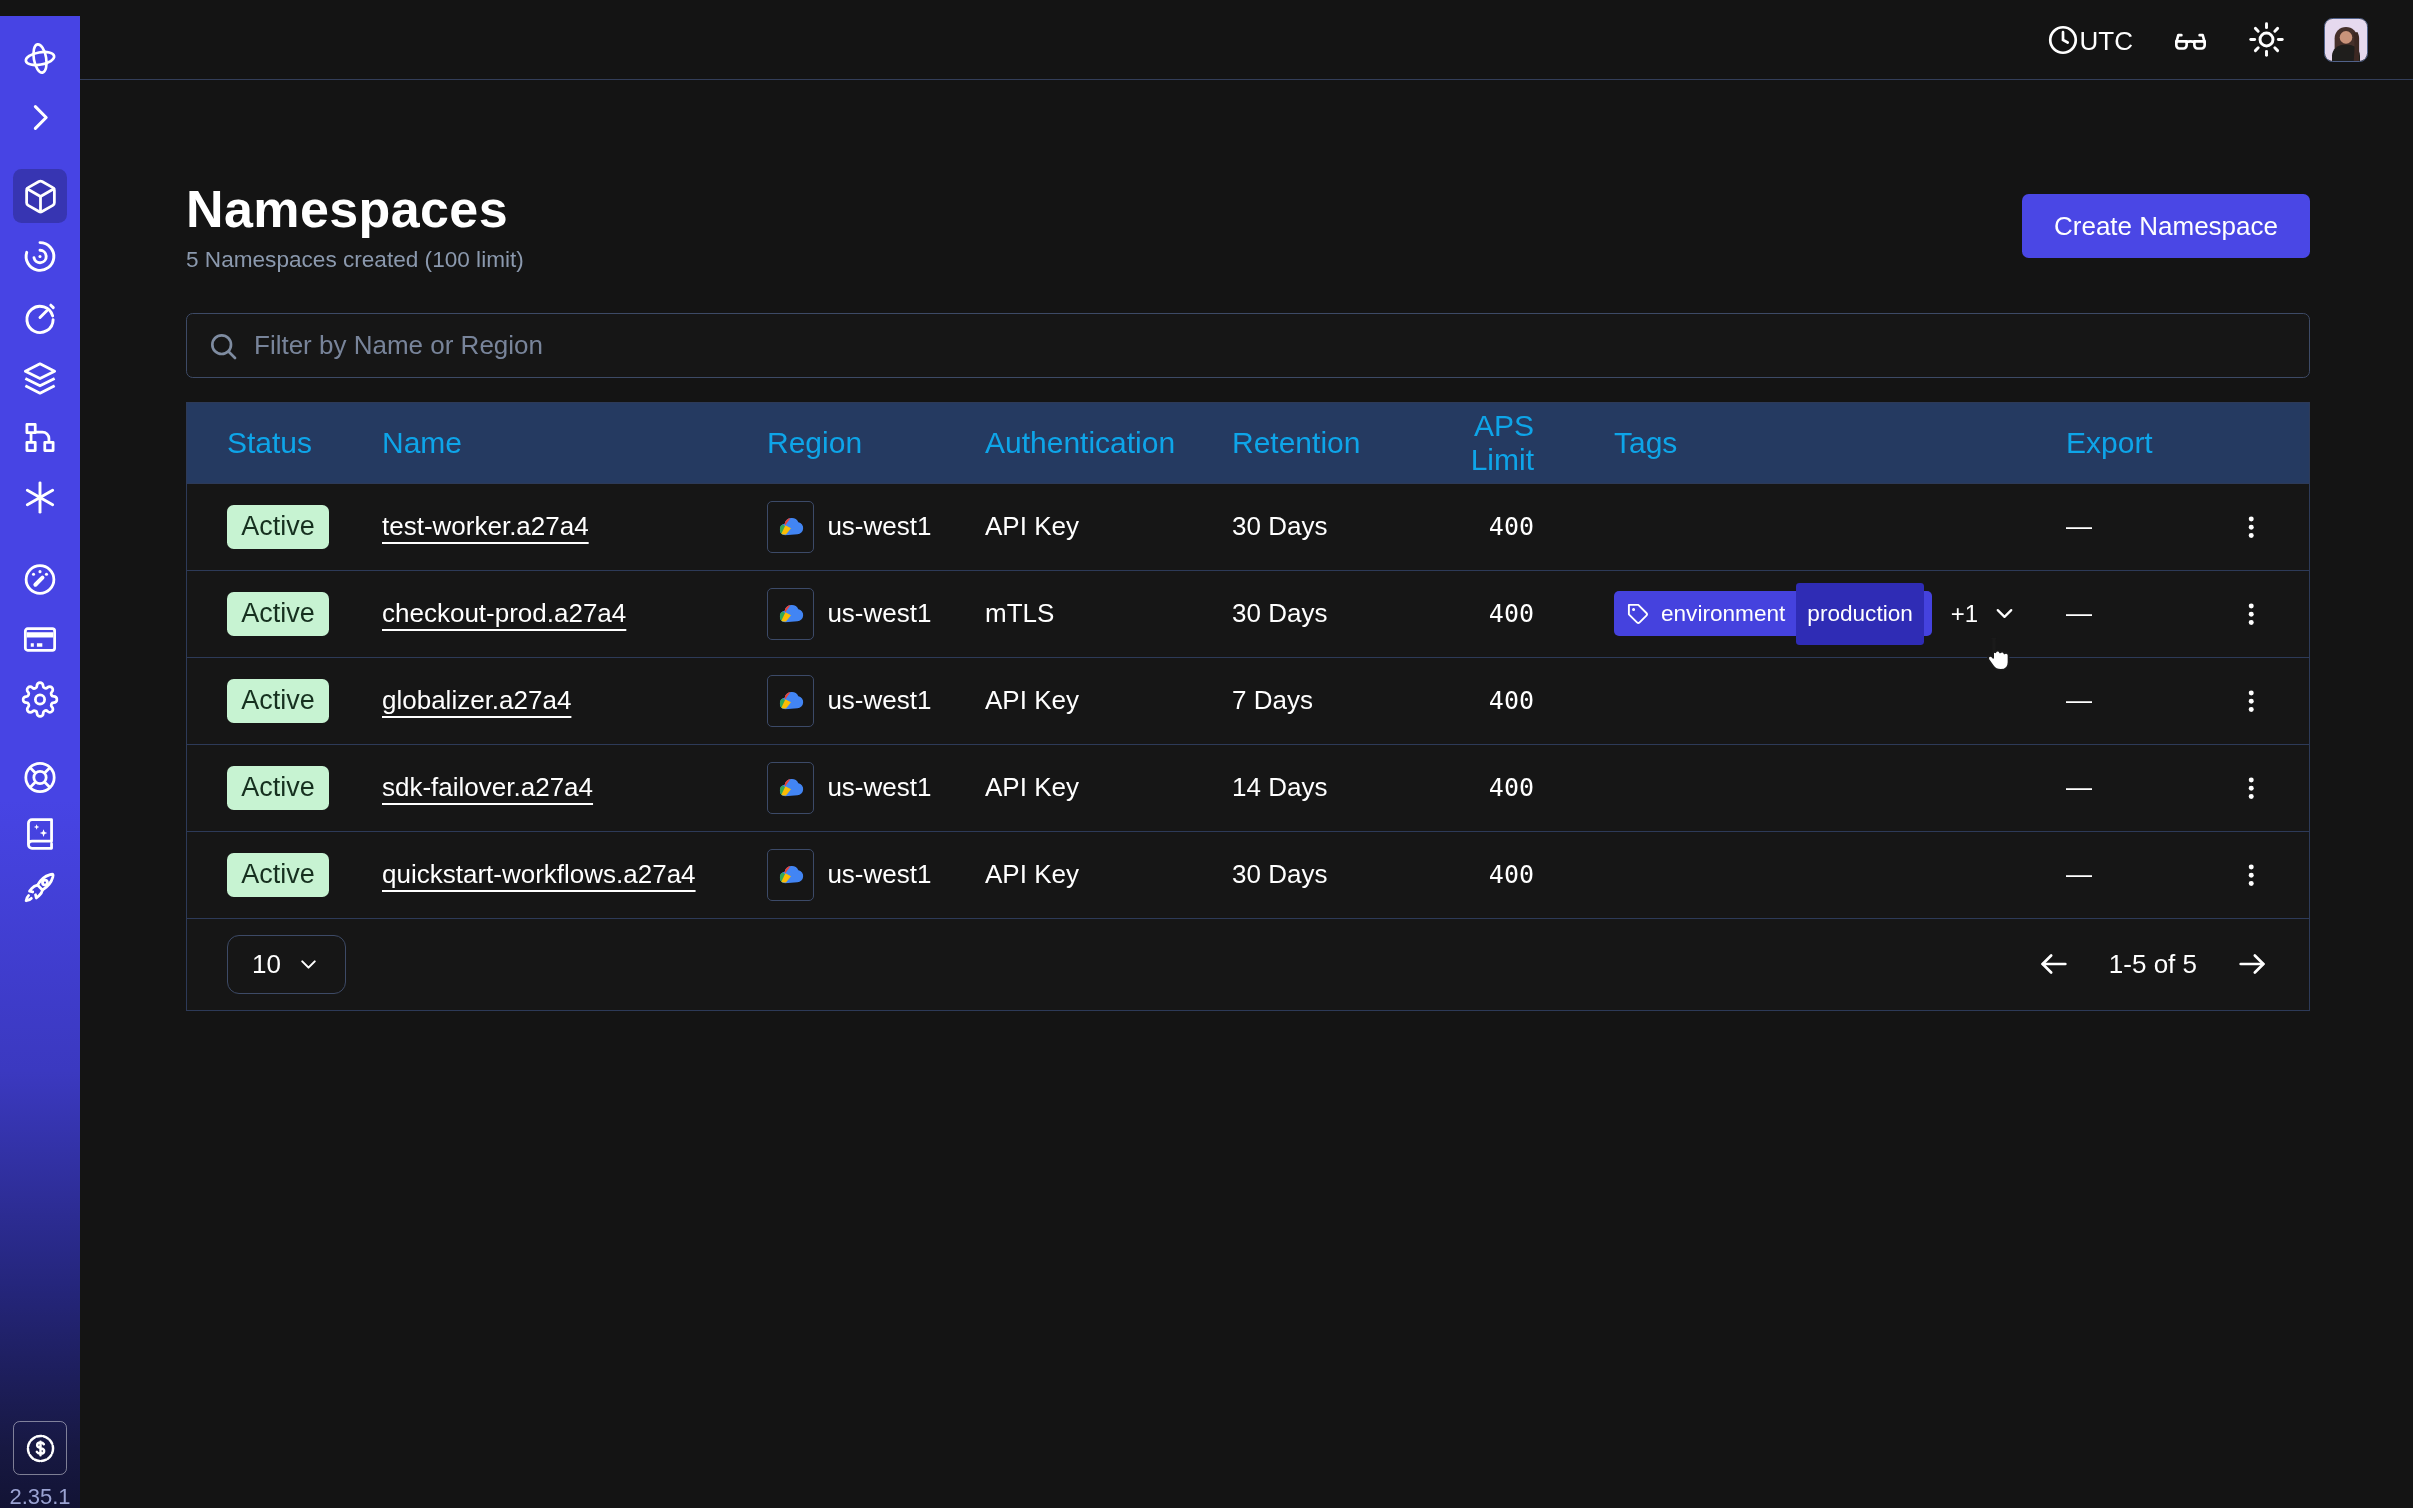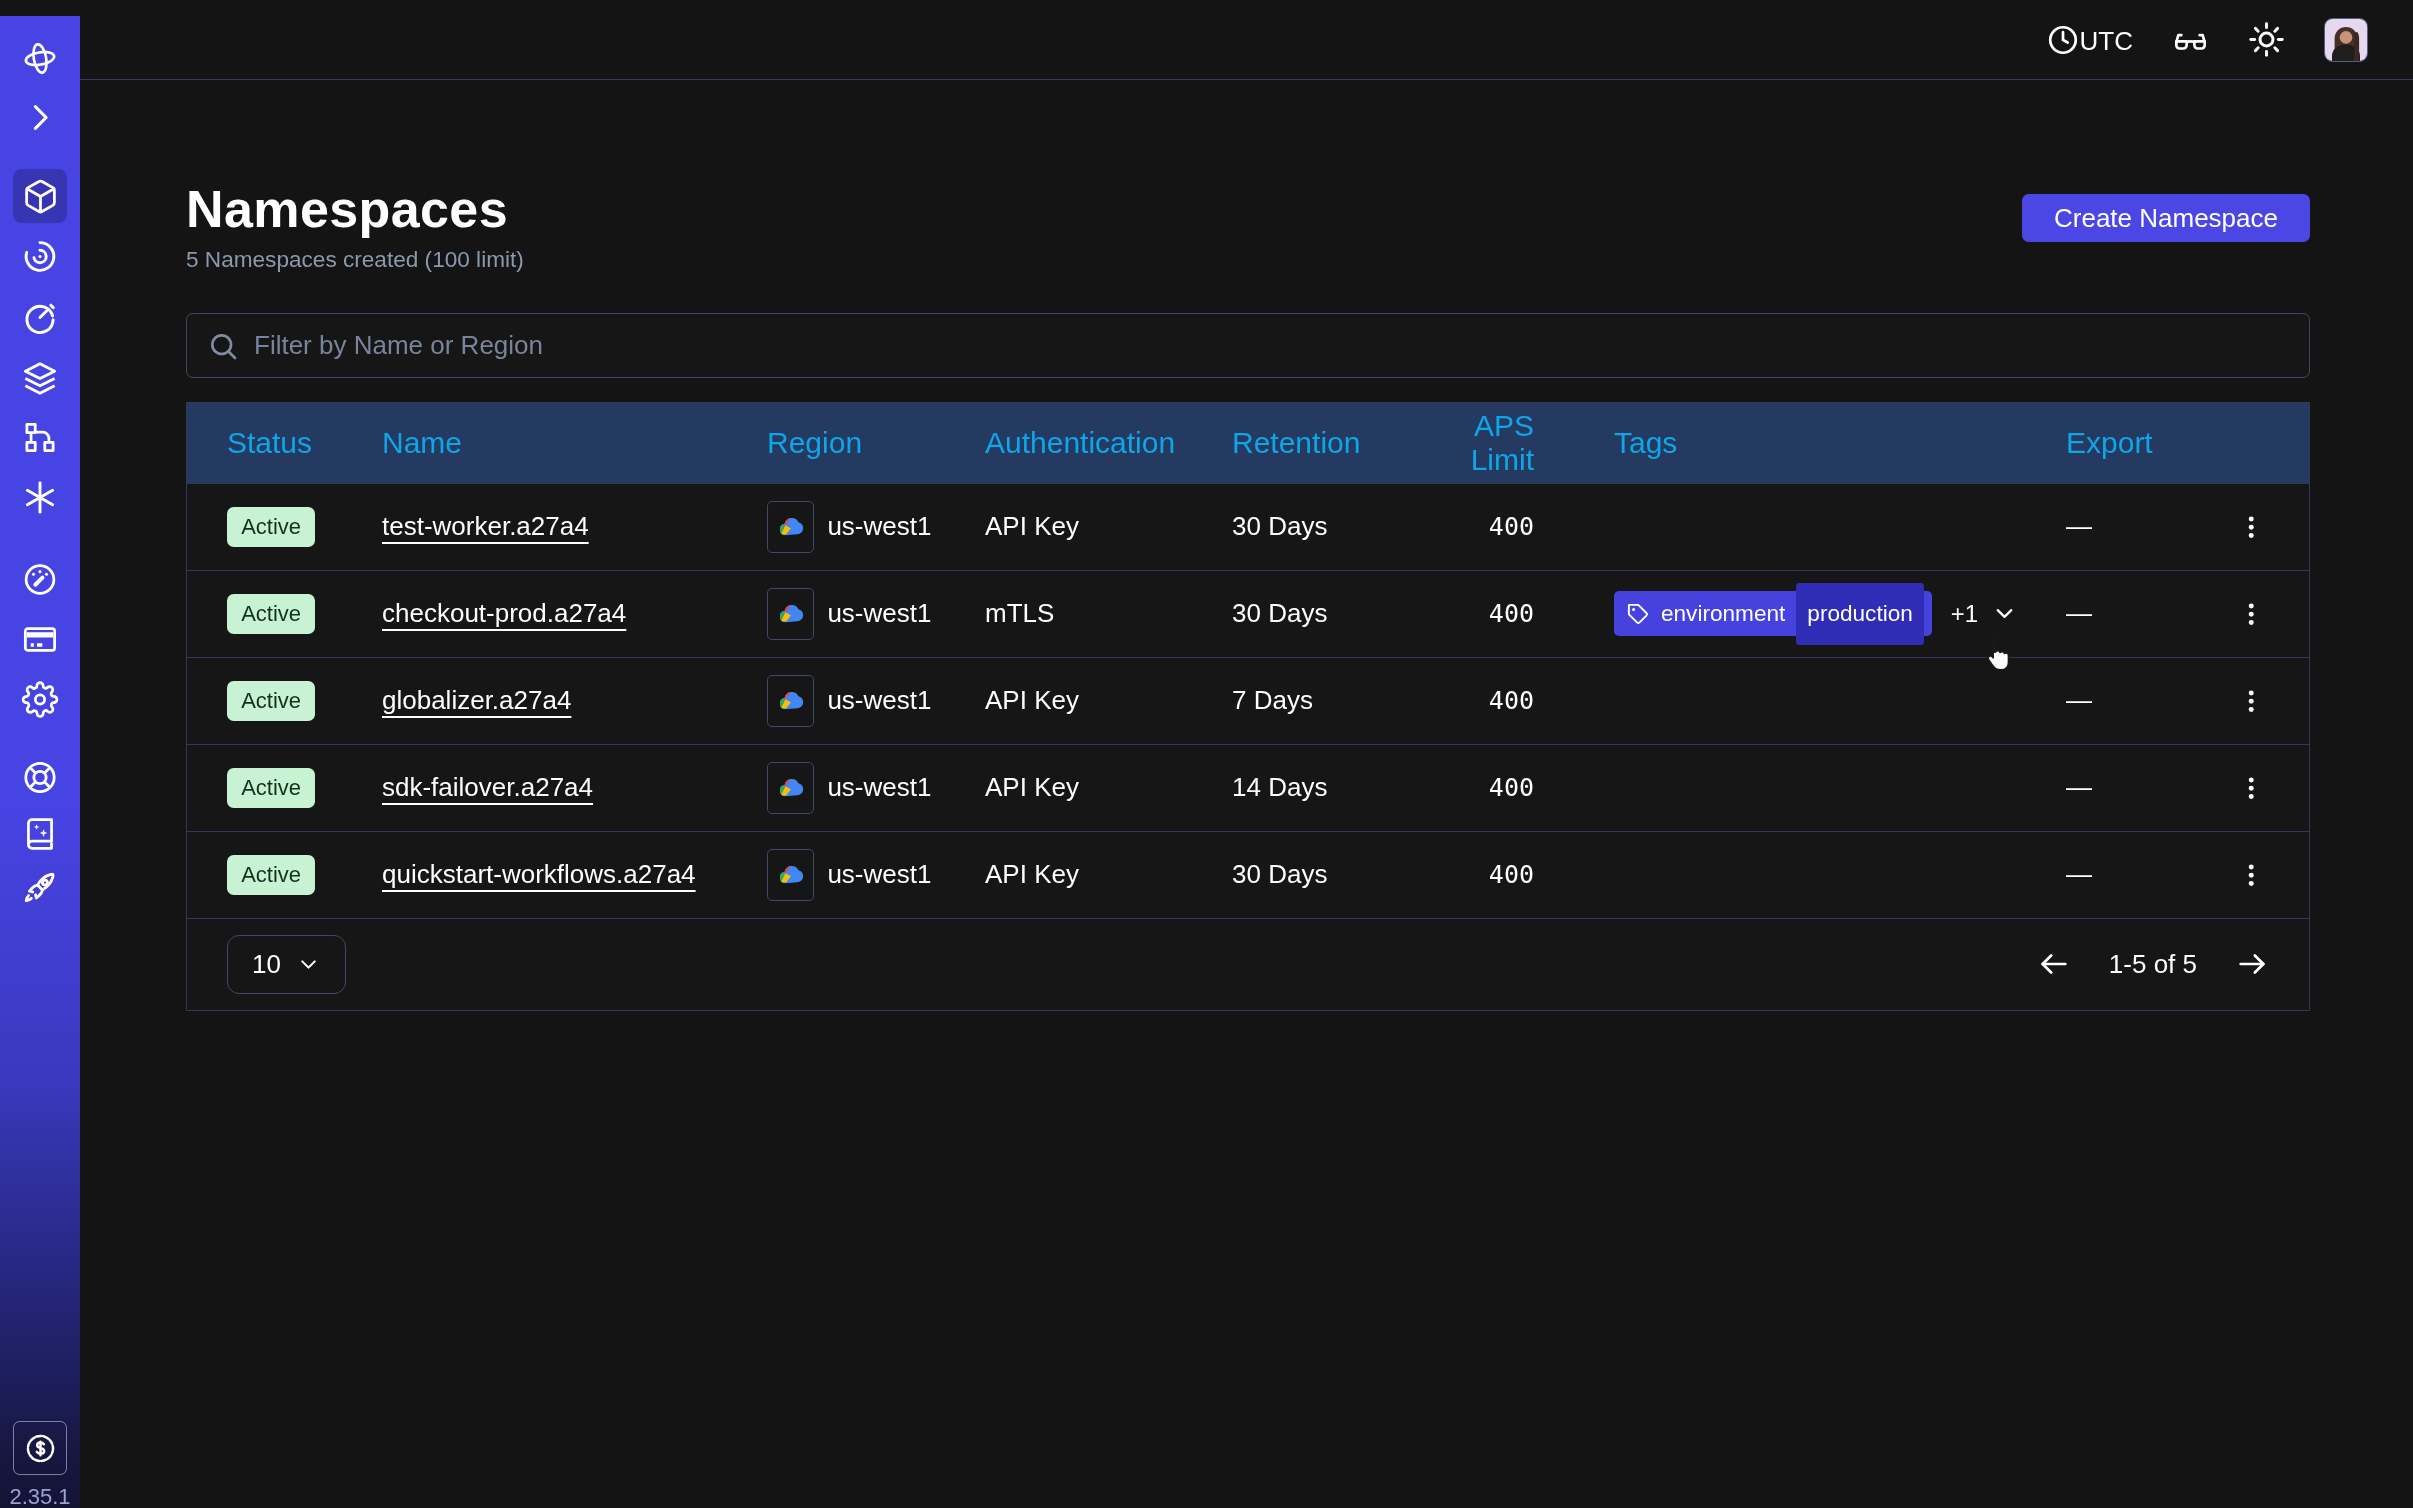--- a/index.html
+++ b/index.html
@@ -30,38 +30,38 @@
   .tb-ic svg { width:37px; height:37px; }
   .avatar { width:44px; height:44px; border-radius:8.4px; border:1.7px solid #51628a; overflow:hidden; cursor:pointer; }
   .avatar svg { width:100%; height:100%; display:block; }
 
   
   .content { position:absolute; left:186px; top:80px; width:2124px; }
   .page-head { margin-top:99px; display:flex; justify-content:space-between; align-items:flex-start; }
   .page-title { font-size:52px; font-weight:600; color:#fff; letter-spacing:0.4px; }
   .page-sub { margin-top:8.4px; font-size:22.6px; color:#8b99ae; }
   .create-btn {
-    margin-top:15px; height:48px; padding:0 32px; background:#4a47e5; color:#fff; font-size:26px; font-weight:500;
+    margin-top:15px; height:64px; padding:0 32px; background:#4a47e5; color:#fff; font-size:26px; font-weight:500;
     border:none; border-radius:6.7px; cursor:pointer; font-family:"Liberation Sans",sans-serif;
   }
 
   .filterbar { margin-top:40px; height:65px; border:0.8px solid #3d4a66; border-radius:6.7px; display:flex; align-items:center; gap:15px; padding:0 20px; background:#161616; }
   .filterbar svg { width:32px; height:32px; flex:none; }
   .filterbar input { flex:1; background:transparent; border:none; outline:none; color:#cdd6e4; font-size:26px; font-family:Liberation Sans, sans-serif; }
   .filterbar input::placeholder { color:#78849a; }
 
   
   .nstable { margin-top:23.5px; border:0.8px solid #2d3a58; }
   .tgrid { display:grid; grid-template-columns:155px 385px 218px 247px 193px 109px 532px 168px 1fr; align-items:center; padding:0 40px; }
   .thead { height:80px; background:#253a61; color:#0ea5e9; font-size:30px; font-weight:500; }
   .th-aps { text-align:right; }
   .c-tags { padding-left:80px; }
   .trow { height:87px; border-top:0.8px solid #2d3a58; color:#fff; font-size:26px; background:#161616; }
   .trow:first-of-type { border-top:none; }
-  .badge-active { display:inline-block; background:#c7f3d2; color:#16301f; font-size:22px; font-weight:500; padding:6.7px 14.2px; border-radius:6.7px; }
+  .badge-active { display:inline-block; background:#c7f3d2; color:#16301f; font-size:27px; font-weight:500; padding:6.7px 14.2px; border-radius:6.7px; }
   .ns-link { color:#fff; font-weight:500; text-decoration:underline; text-underline-offset:6.7px; text-decoration-thickness:1.7px; cursor:pointer; }
   .c-region { display:flex; align-items:center; gap:13.4px; }
   .gcp-box { width:47px; height:52px; border:0.8px solid #3c4a68; border-radius:5px; display:flex; align-items:center; justify-content:center; }
   .gcp-box svg { width:30px; height:30px; }
   .c-aps { text-align:right; font-family:"DejaVu Sans Mono", monospace; font-size:25px; }
   .tagwrap { display:flex; align-items:center; }
   .tag-pill { display:flex; align-items:center; gap:11px; background:#4542de; border-radius:5px; height:45px; padding:0 8.4px 0 13.4px; cursor:pointer; }
   .tag-pill svg { width:22.6px; height:22.6px; }
   .tag-key { color:#fff; font-size:22.6px; }
   .tag-val { background:#2f2cb5; color:#fff; font-size:22.6px; border-radius:3.4px; padding:18px 11px; }

